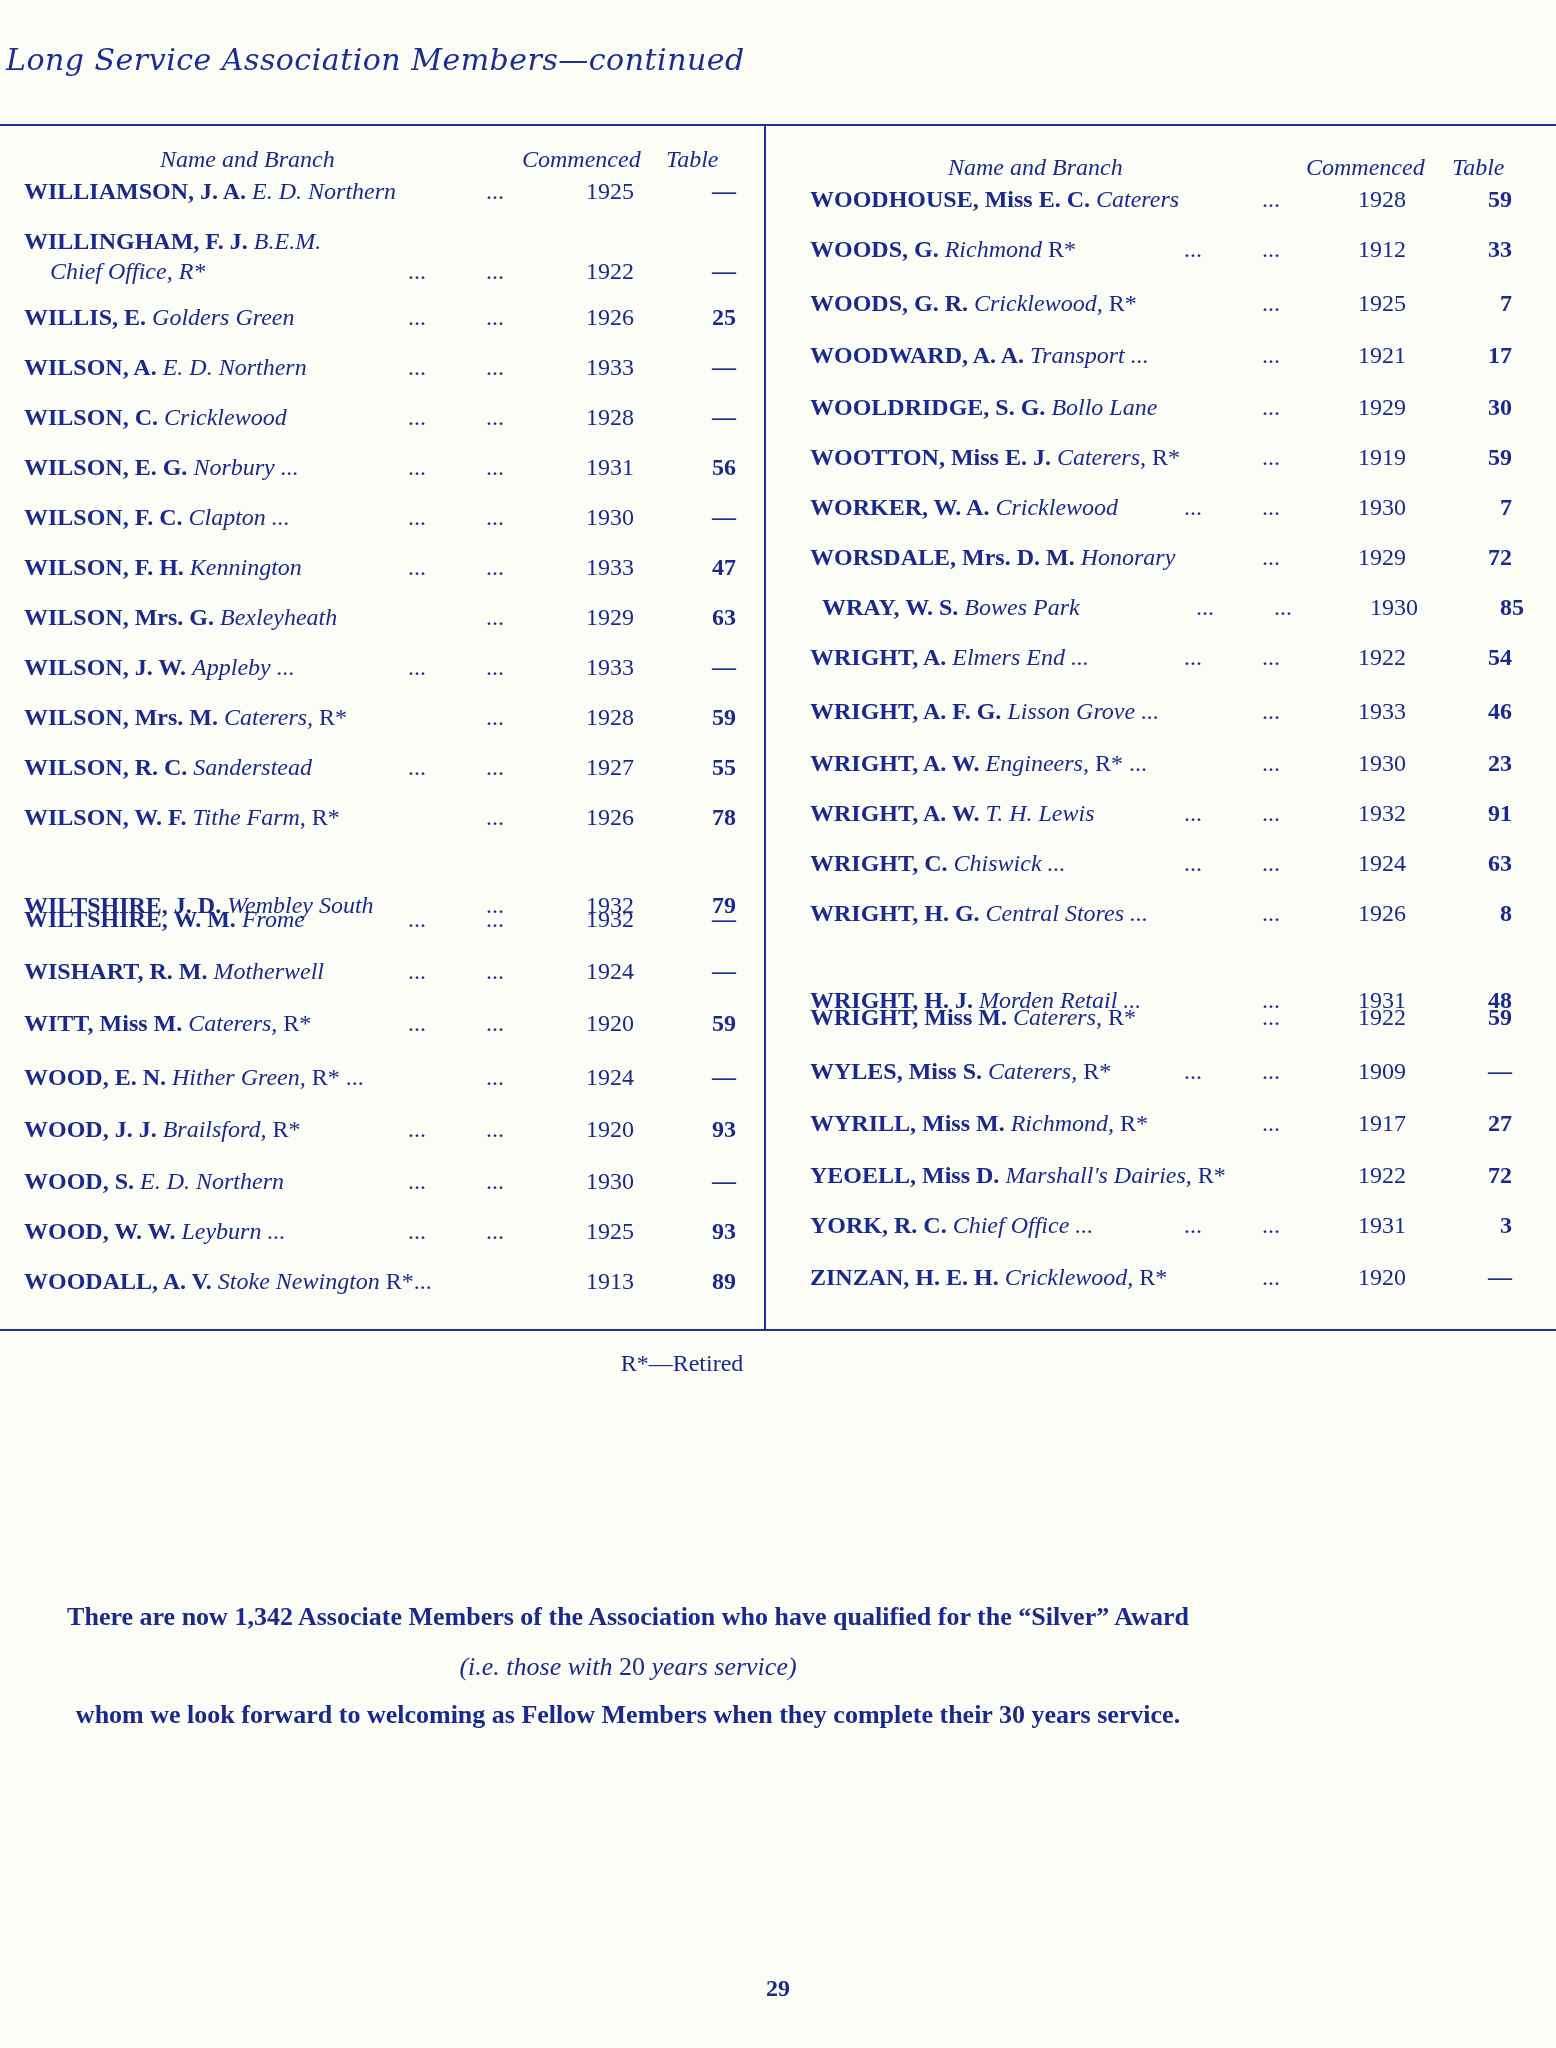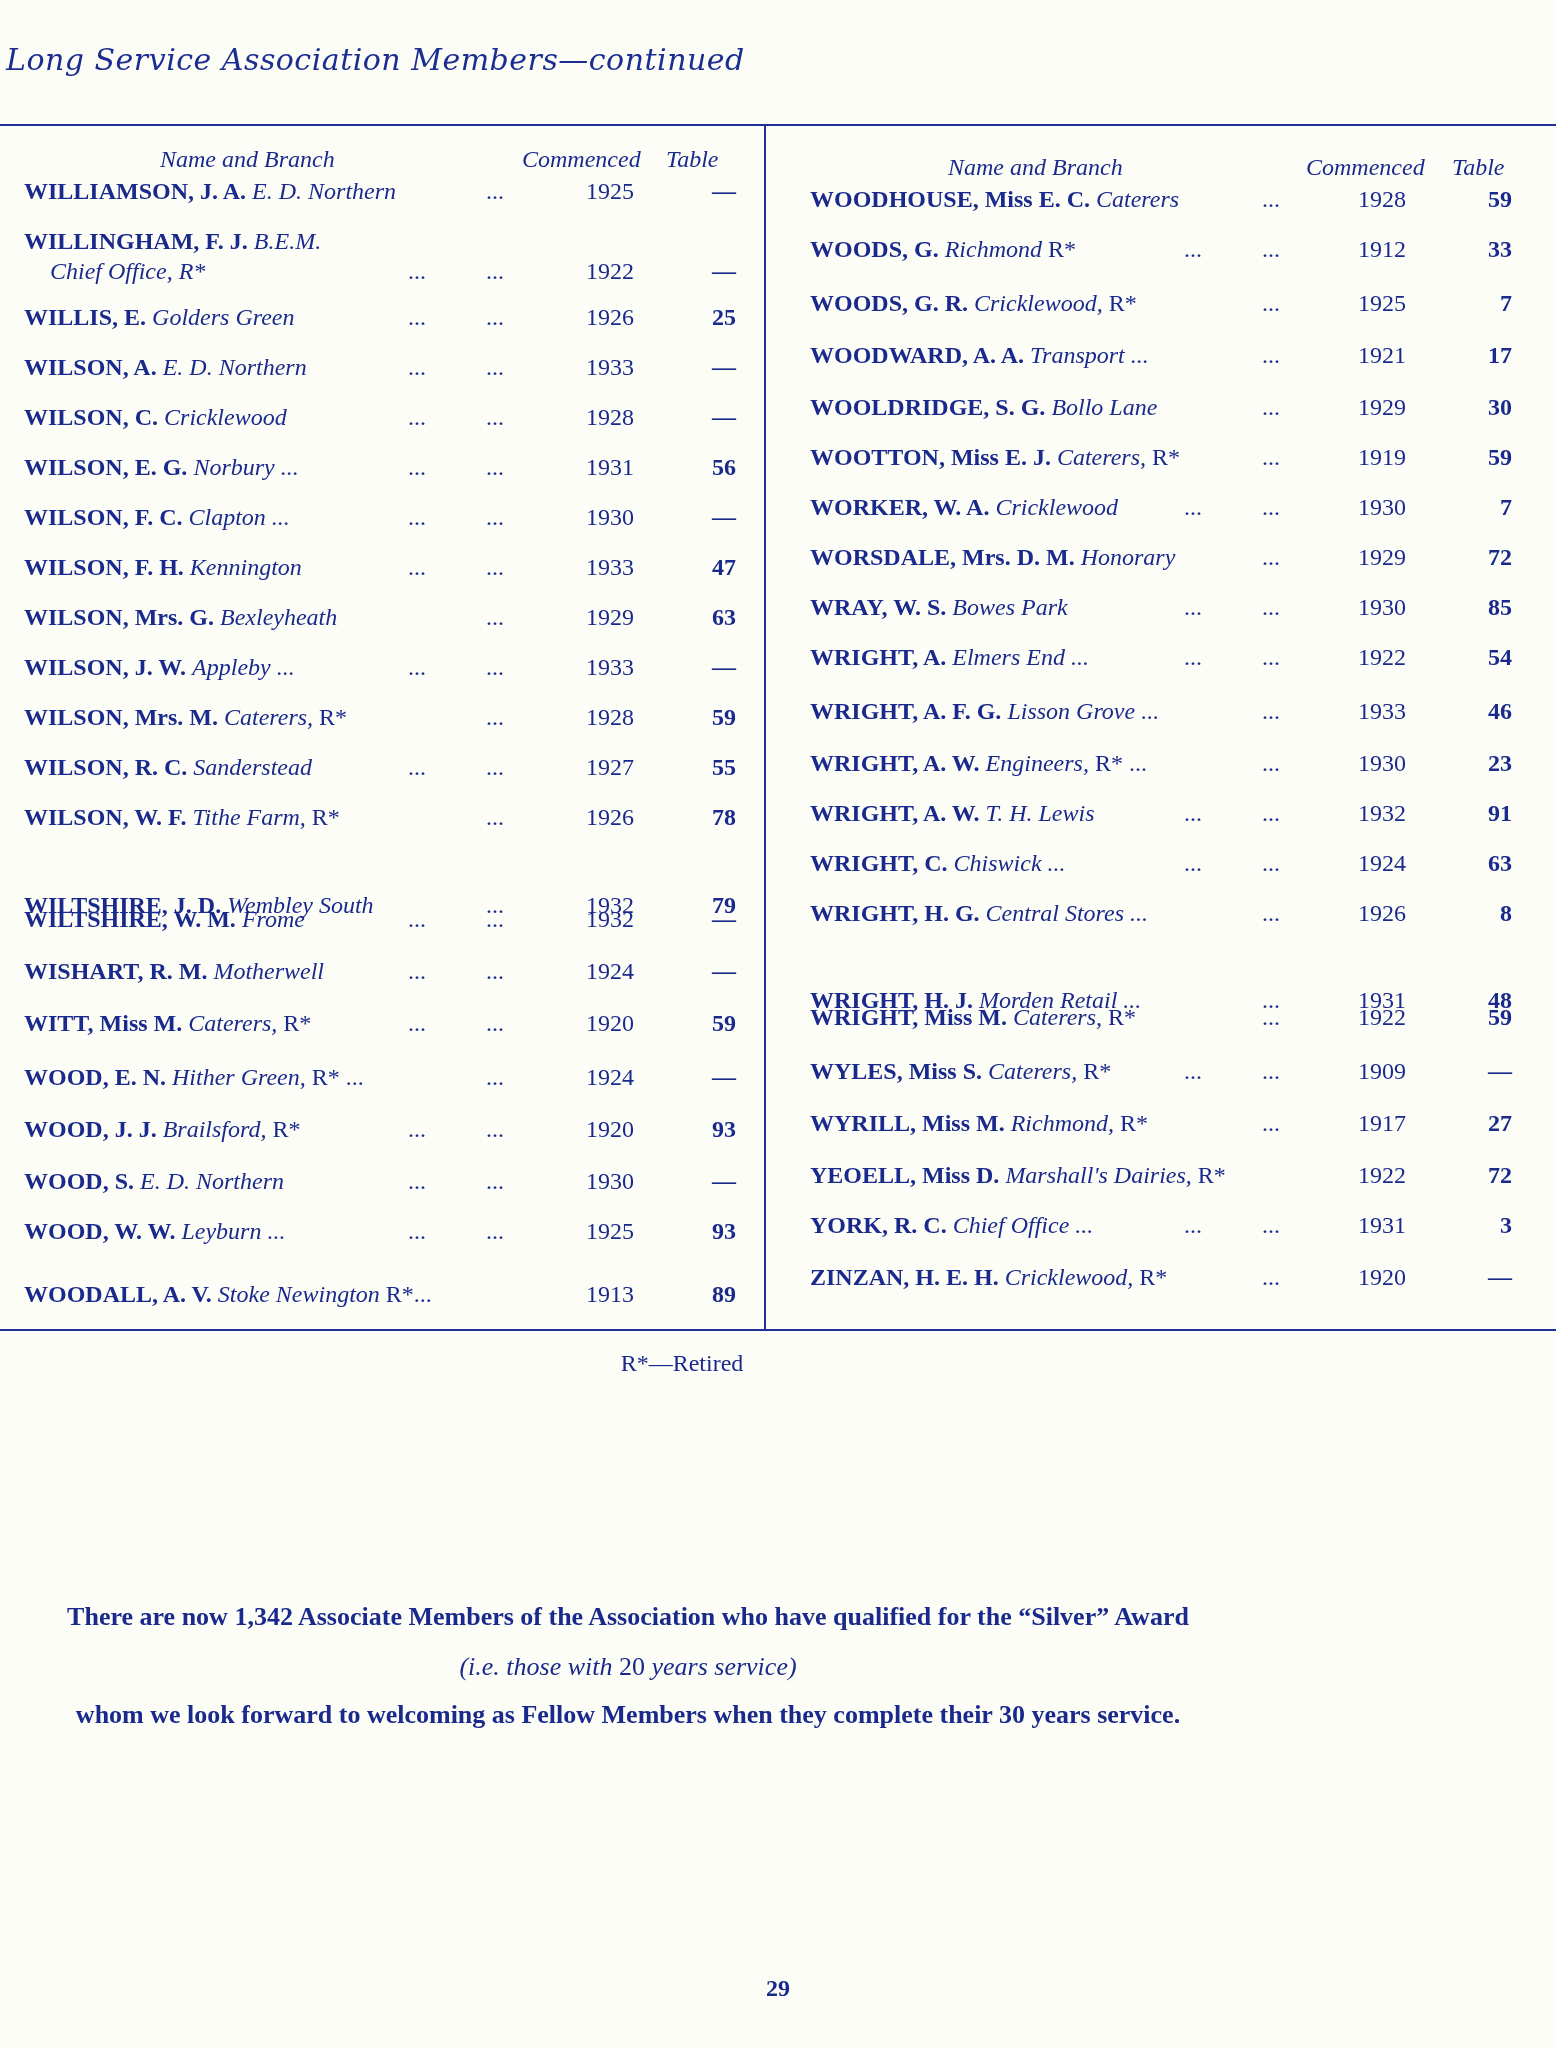--- a/index.html
+++ b/index.html
@@ -234,21 +234,21 @@
       <span class="year">1930</span>
       <span class="table">—</span>
     </div>
     <div class="row" style="top: 1218px;">
       <span class="name"><span>WOOD, W. W.</span> <span class="branch">Leyburn ...</span> <span class="ret"></span></span>
       <span class="dots1">...</span>
       <span class="dots2">...</span>
       <span class="year">1925</span>
       <span class="table">93</span>
     </div>
-    <div class="row" style="top: 1268px; margin-top: 13px;">
+    <div class="row" style="top: 1268px;">
       <span class="name"><span>WOODALL, A. V.</span> <span class="branch">Stoke Newington</span> <span class="ret">R*...</span></span>
       <span class="dots1"></span>
       <span class="dots2"></span>
       <span class="year">1913</span>
       <span class="table">89</span>
     </div>
   </div>
 
 <div class="col right" id="col-right">
   <span class="col-header" style="left:138px; top:154px;">Name and Branch</span>
@@ -303,21 +303,21 @@
       <span class="year">1930</span>
       <span class="table">7</span>
     </div>
     <div class="row" style="top: 544px;">
       <span class="name"><span>WORSDALE, Mrs. D. M.</span> <span class="branch">Honorary</span> <span class="ret"></span></span>
       <span class="dots1"></span>
       <span class="dots2">...</span>
       <span class="year">1929</span>
       <span class="table">72</span>
     </div>
-    <div class="row" style="top: 594px;">
+    <div class="row" style="top: 594px; margin-left: 12px;">
       <span class="name"><span>WRAY, W. S.</span> <span class="branch">Bowes Park</span> <span class="ret"></span></span>
       <span class="dots1">...</span>
       <span class="dots2">...</span>
       <span class="year">1930</span>
       <span class="table">85</span>
     </div>
     <div class="row" style="top: 644px;">
       <span class="name"><span>WRIGHT, A.</span> <span class="branch">Elmers End ...</span> <span class="ret"></span></span>
       <span class="dots1">...</span>
       <span class="dots2">...</span>

